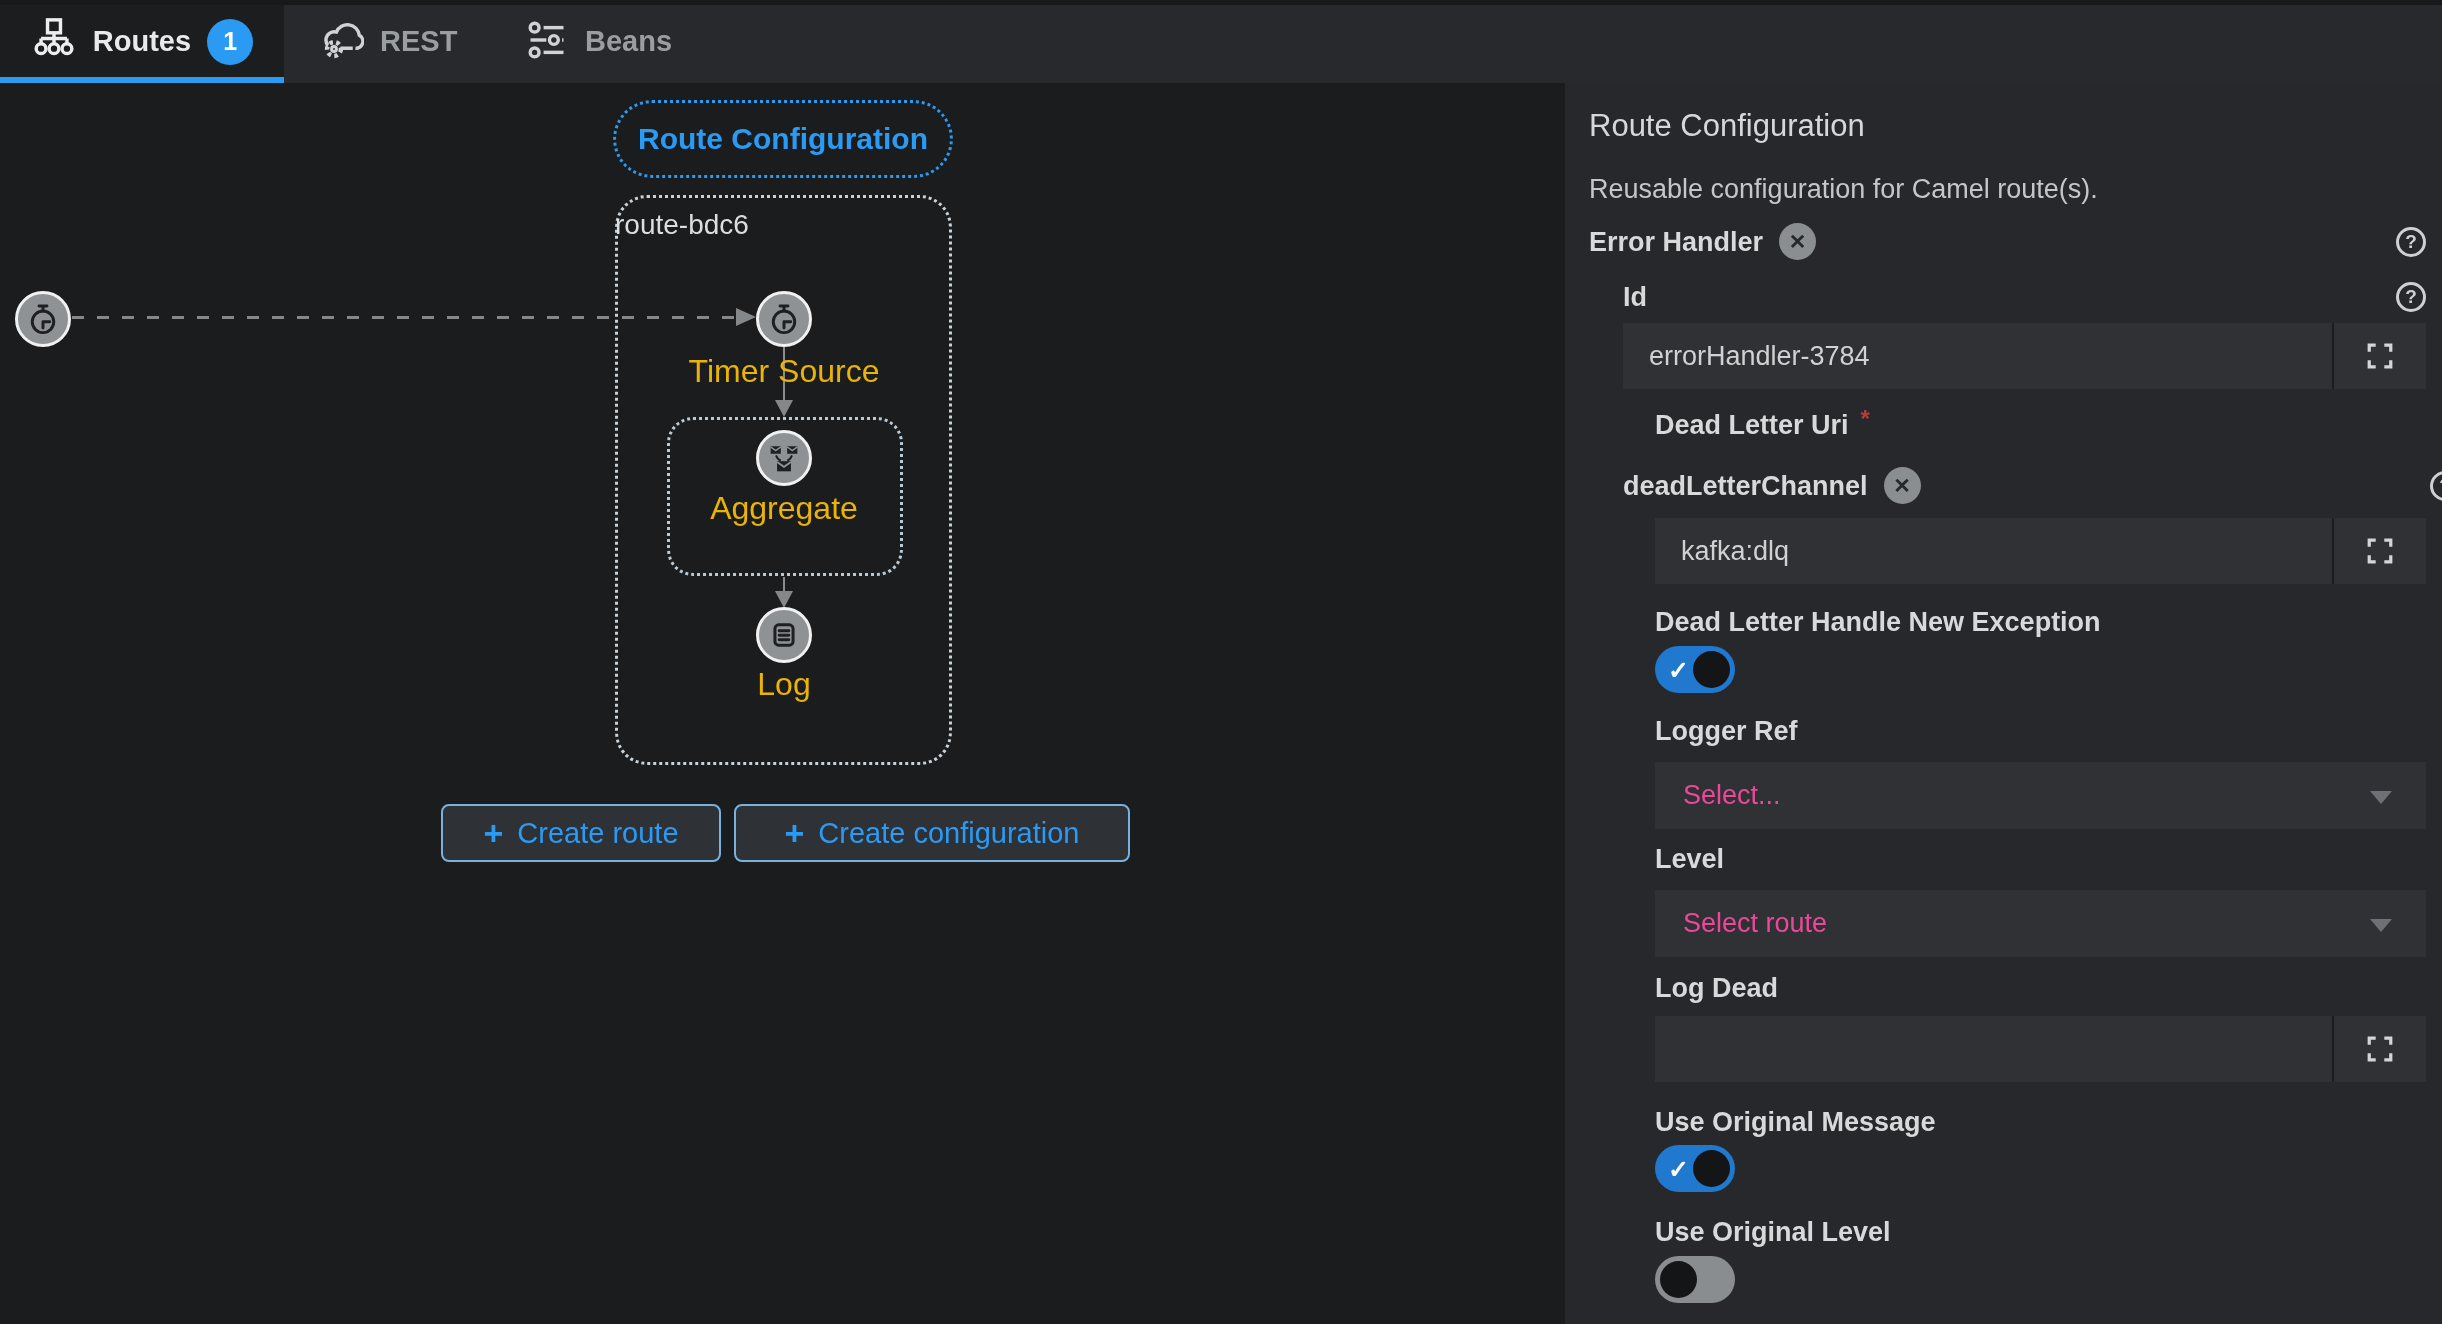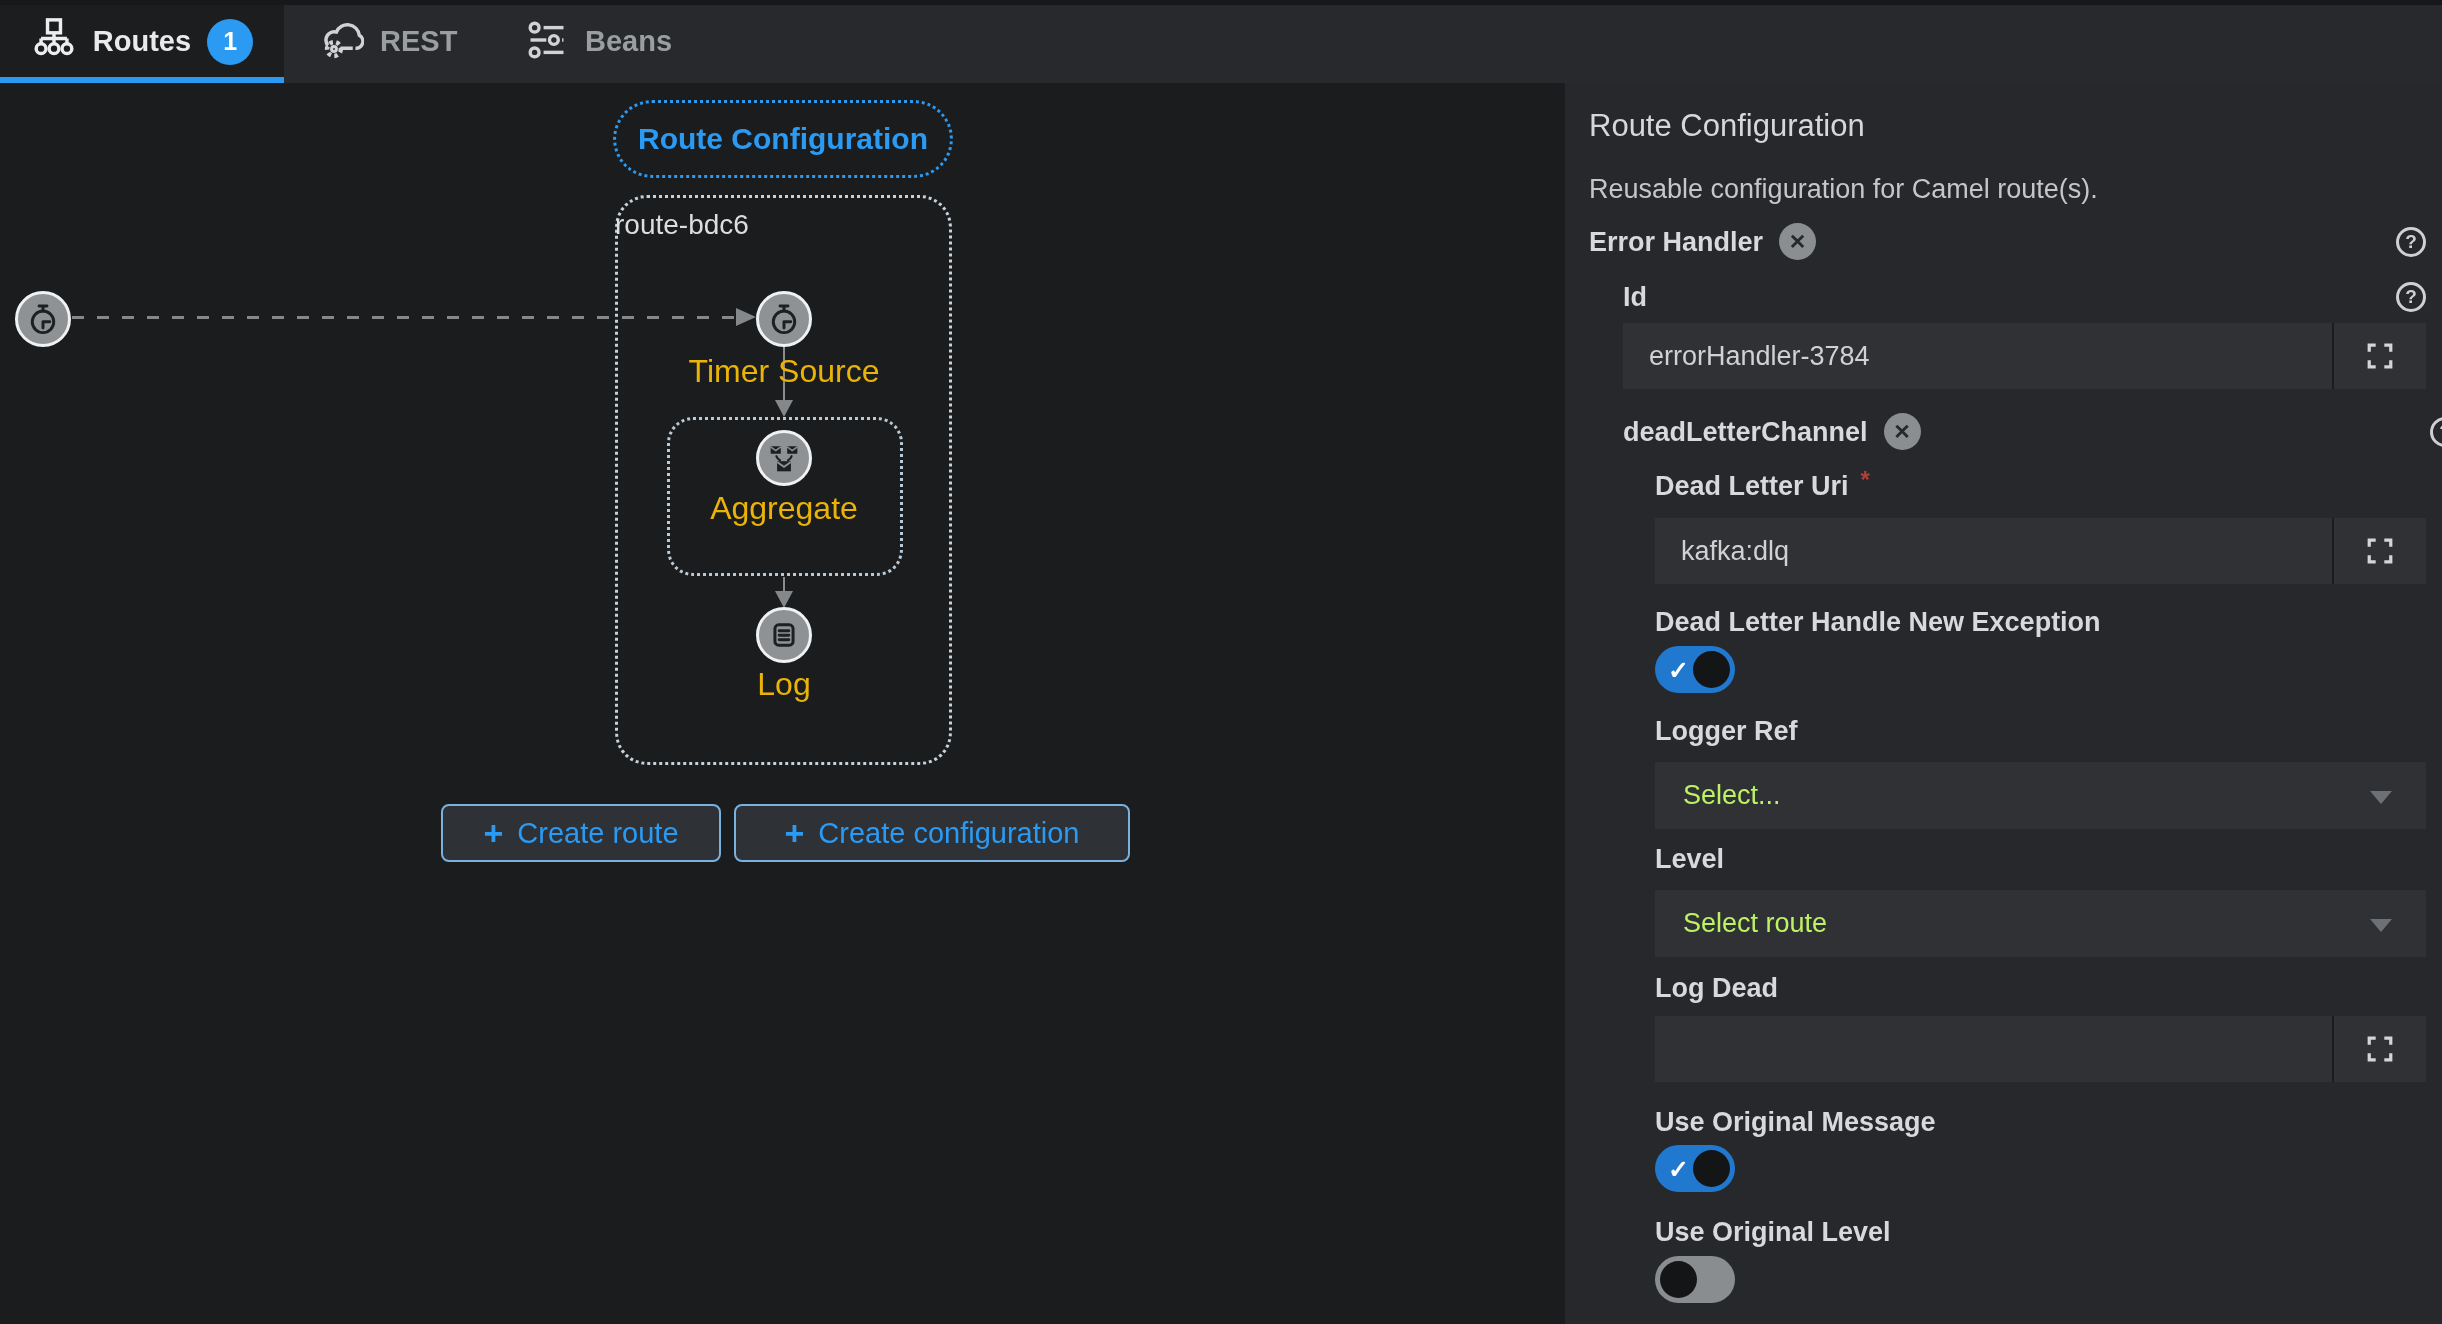--- a/index.html
+++ b/index.html
@@ -79,21 +79,21 @@
   .ind2 { margin-left:66px; }
 
   .tfield { height:66px; background:#2f3134; display:flex; align-items:stretch; margin-right:0; }
   .tfield .tval { flex:1; display:flex; align-items:center; padding-left:26px;
                   font-size:27px; color:#d0d1d2; }
   .expand-box { width:94px; border-left:2px solid #1b1c1e; display:flex;
                 align-items:center; justify-content:center; cursor:pointer; }
 
   .select { height:67px; background:#2f3134; display:flex; align-items:center;
             padding:0 28px; cursor:pointer; position:relative; }
-  .select .sval { font-size:27px; color:#bef264; }
+  .select .sval { font-size:27px; color:#ec4899; }
   .select .caret { position:absolute; right:34px; top:50%; margin-top:-5px; width:0; height:0;
                    border-left:11px solid transparent; border-right:11px solid transparent;
                    border-top:13px solid #6d7175; }
 
   .switch { position:relative; width:80px; height:47px; border-radius:24px; cursor:pointer; }
   .switch.on  { background:#2178cf; }
   .switch.off { background:#8a8d90; }
   .switch .knob { position:absolute; top:5px; width:37px; height:37px; border-radius:50%; background:#141517; }
   .switch.on  .knob { right:5px; }
   .switch.off .knob { left:5px; }
@@ -231,30 +231,30 @@
     </div>
     <div class="tfield ind1" style="margin-top:8px;">
       <span class="tval">errorHandler-3784</span>
       <span class="expand-box">
         <svg width="28" height="28" viewBox="0 0 26 26" fill="none" stroke="#d4d5d6" stroke-width="3">
           <path d="M3 9 V3 H9 M17 3 H23 V9 M23 17 V23 H17 M9 23 H3 V17"></path>
         </svg>
       </span>
     </div>
 
+    <div class="frow ind2" style="margin-top:18px;">
+      <span class="flabel">Dead Letter Uri</span>
+      <span class="req">*</span>
+
+    </div>
+
     <div class="frow ind1" style="margin-top:24px;">
       <span class="flabel">deadLetterChannel</span>
       <span class="xbadge"></span>
       <span class="help" style="right:-34px;"></span>
-    </div>
-
-    <div class="frow ind2" style="margin-top:18px;">
-      <span class="flabel">Dead Letter Uri</span>
-      <span class="req">*</span>
-
     </div>
     <div class="tfield ind2" style="margin-top:14px;">
       <span class="tval">kafka:dlq</span>
       <span class="expand-box">
         <svg width="28" height="28" viewBox="0 0 26 26" fill="none" stroke="#d4d5d6" stroke-width="3">
           <path d="M3 9 V3 H9 M17 3 H23 V9 M23 17 V23 H17 M9 23 H3 V17"></path>
         </svg>
       </span>
     </div>
 

